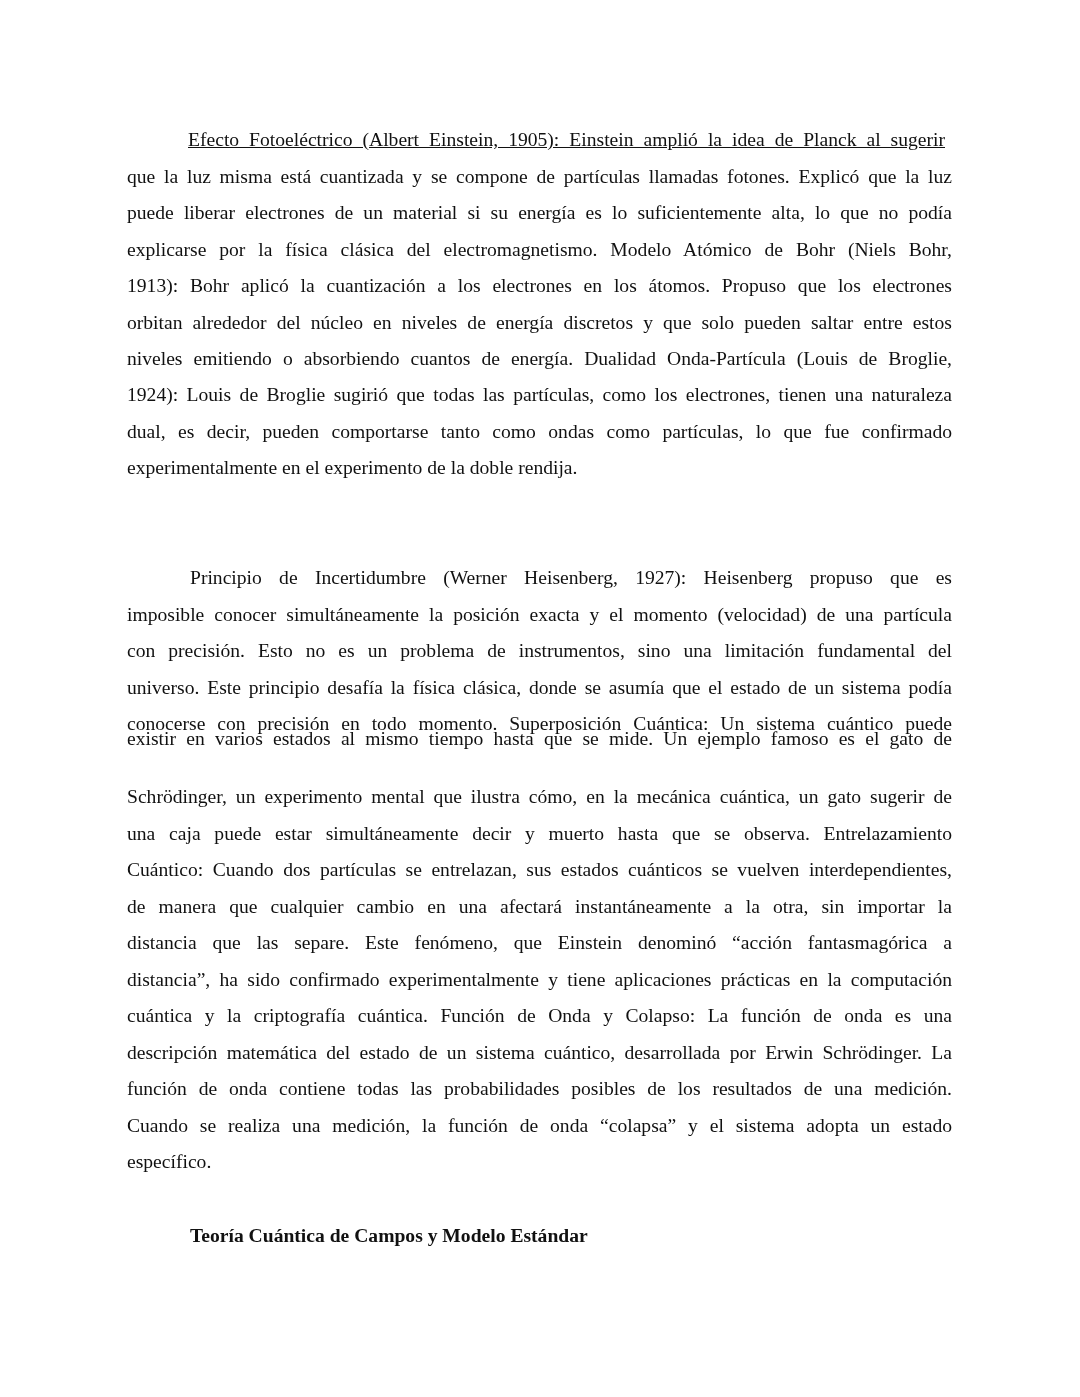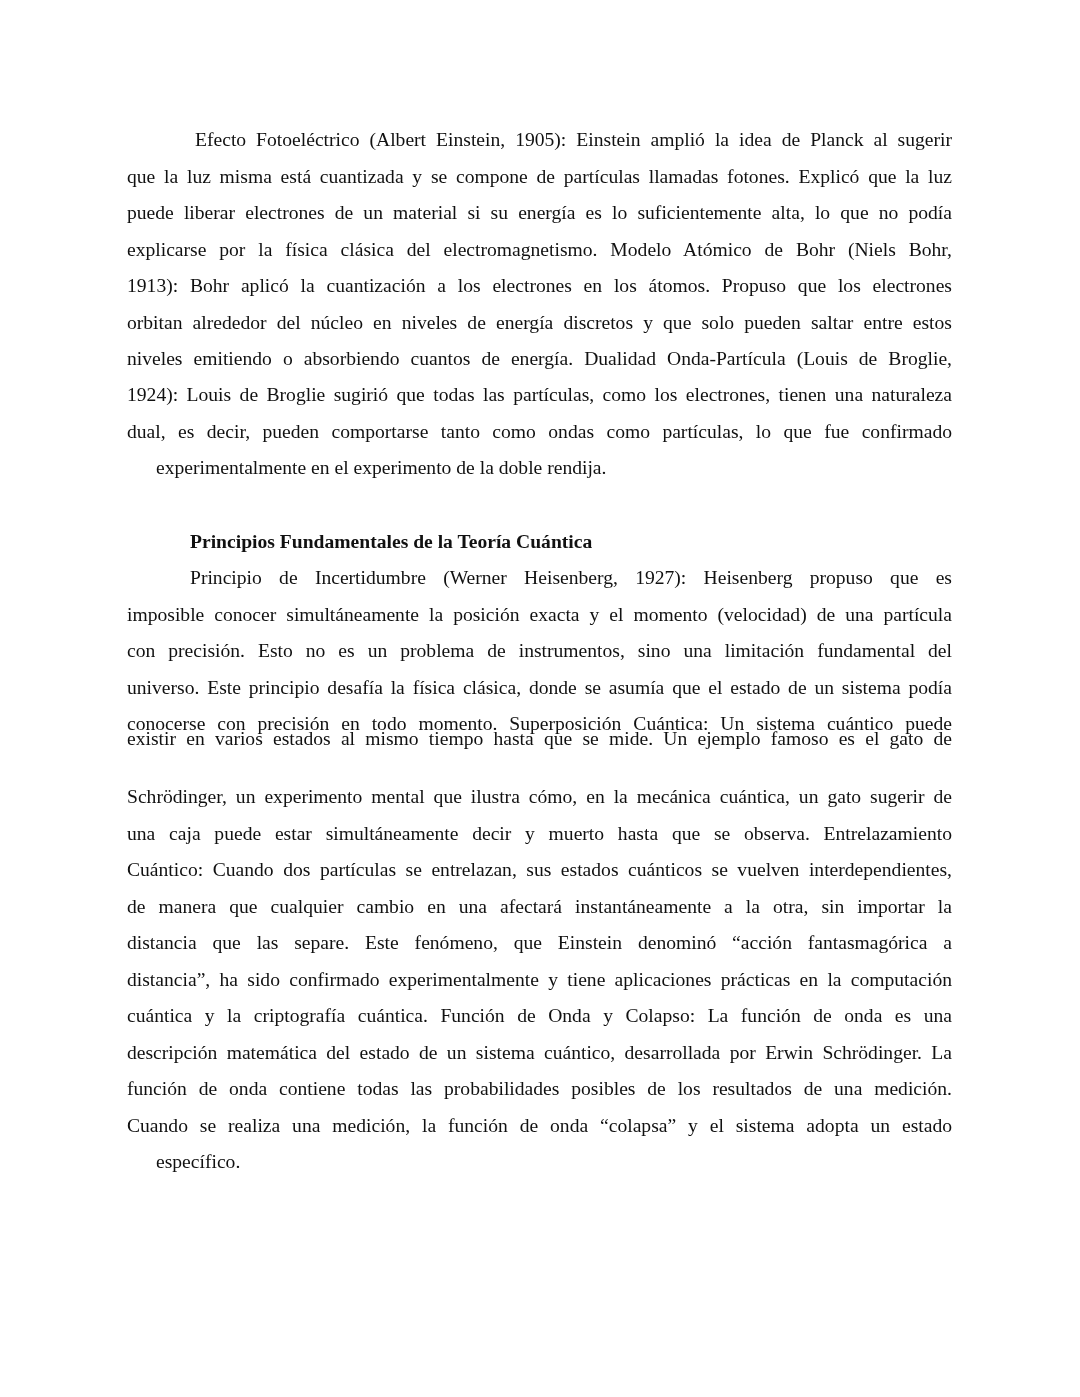--- a/index.html
+++ b/index.html
@@ -28,29 +28,29 @@
       width: 825px;
       height: 30px;
       font-size: 19.6px;
       line-height: 30px;
       white-space: nowrap;
       text-align: justify;
       text-align-last: justify;
     }
     .line.last {
       text-align-last: left;
-      margin-left: 29px;
     }
     .line.indent {
       left: 190px;
       width: 762px;
     }
     .line.indent-wide {
-      left: 195px;
+      left: 188px;
       width: 757px;
+      text-decoration: underline;
     }
     .heading {
       position: absolute;
       left: 190px;
       font-size: 19.6px;
       line-height: 30px;
       height: 30px;
       font-weight: bold;
       white-space: nowrap;
     }
@@ -66,21 +66,20 @@
     <div class="line" style="top:198px">puede liberar electrones de un material si su energía es lo suficientemente alta, lo que no podía</div>
     <div class="line" style="top:235px">explicarse por la física clásica del electromagnetismo. Modelo Atómico de Bohr (Niels Bohr,</div>
     <div class="line" style="top:271px">1913): Bohr aplicó la cuantización a los electrones en los átomos. Propuso que los electrones</div>
     <div class="line" style="top:308px">orbitan alrededor del núcleo en niveles de energía discretos y que solo pueden saltar entre estos</div>
     <div class="line" style="top:344px">niveles emitiendo o absorbiendo cuantos de energía. Dualidad Onda-Partícula (Louis de Broglie,</div>
     <div class="line" style="top:380px">1924): Louis de Broglie sugirió que todas las partículas, como los electrones, tienen una naturaleza</div>
     <div class="line" style="top:417px">dual, es decir, pueden comportarse tanto como ondas como partículas, lo que fue confirmado</div>
     <div class="line last" style="top:453px">experimentalmente en el experimento de la doble rendija.</div>
   </div>
 
-  <div class="heading" style="top:527px">Principios Fundamentales de la Teoría Cuántica</div>
 
   <div>
     <div class="line indent" style="top:563px">Principio de Incertidumbre (Werner Heisenberg, 1927): Heisenberg propuso que es</div>
     <div class="line" style="top:600px">imposible conocer simultáneamente la posición exacta y el momento (velocidad) de una partícula</div>
     <div class="line" style="top:636px">con precisión. Esto no es un problema de instrumentos, sino una limitación fundamental del</div>
     <div class="line" style="top:673px">universo. Este principio desafía la física clásica, donde se asumía que el estado de un sistema podía</div>
     <div class="line" style="top:709px">conocerse con precisión en todo momento. Superposición Cuántica: Un sistema cuántico puede</div>
     <div class="line" style="top:724px">existir en varios estados al mismo tiempo hasta que se mide. Un ejemplo famoso es el gato de</div>
     <div class="line" style="top:782px">Schrödinger, un experimento mental que ilustra cómo, en la mecánica cuántica, un gato sugerir de</div>
     <div class="line" style="top:819px">una caja puede estar simultáneamente decir y muerto hasta que se observa. Entrelazamiento</div>
@@ -88,14 +87,15 @@
     <div class="line" style="top:892px">de manera que cualquier cambio en una afectará instantáneamente a la otra, sin importar la</div>
     <div class="line" style="top:928px">distancia que las separe. Este fenómeno, que Einstein denominó “acción fantasmagórica a</div>
     <div class="line" style="top:965px">distancia”, ha sido confirmado experimentalmente y tiene aplicaciones prácticas en la computación</div>
     <div class="line" style="top:1001px">cuántica y la criptografía cuántica. Función de Onda y Colapso: La función de onda es una</div>
     <div class="line" style="top:1038px">descripción matemática del estado de un sistema cuántico, desarrollada por Erwin Schrödinger. La</div>
     <div class="line" style="top:1074px">función de onda contiene todas las probabilidades posibles de los resultados de una medición.</div>
     <div class="line" style="top:1111px">Cuando se realiza una medición, la función de onda “colapsa” y el sistema adopta un estado</div>
     <div class="line last" style="top:1147px">específico.</div>
   </div>
 
+  <div class="heading" style="top:1221px">Teoría Cuántica de Campos y Modelo Estándar</div>
 
 </div>
 
 </body></html>

